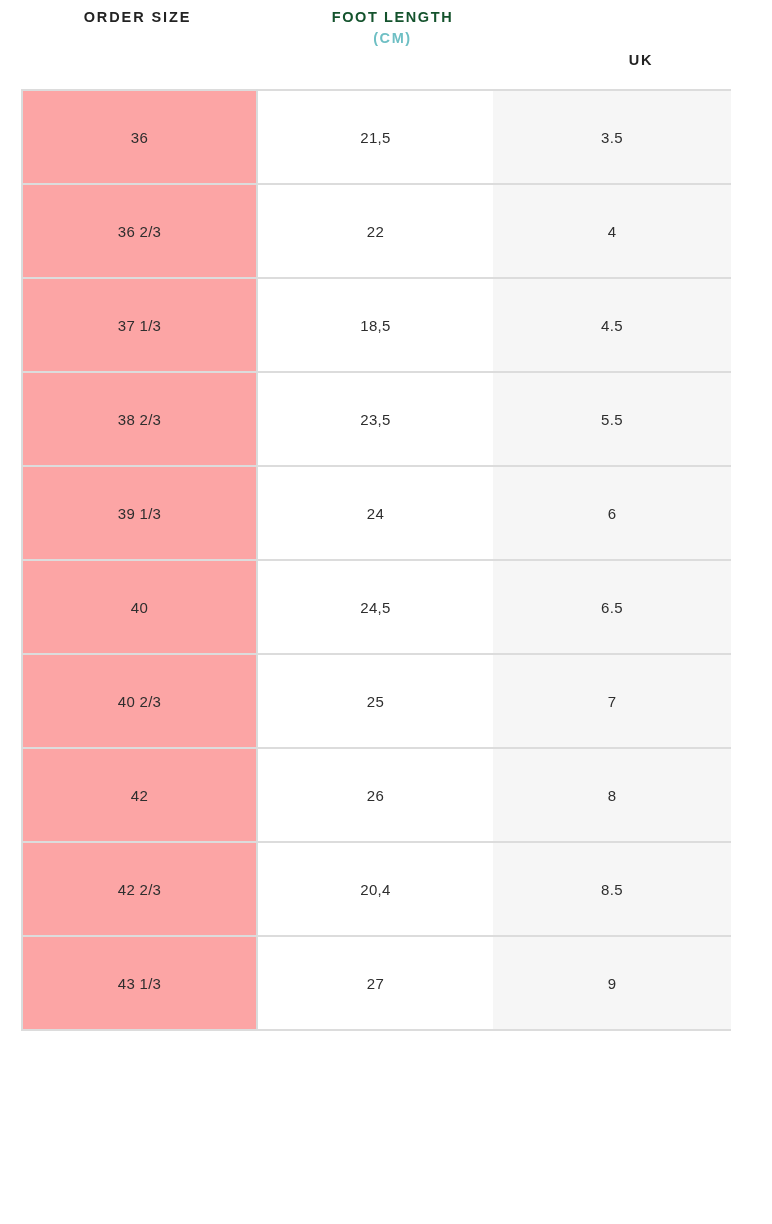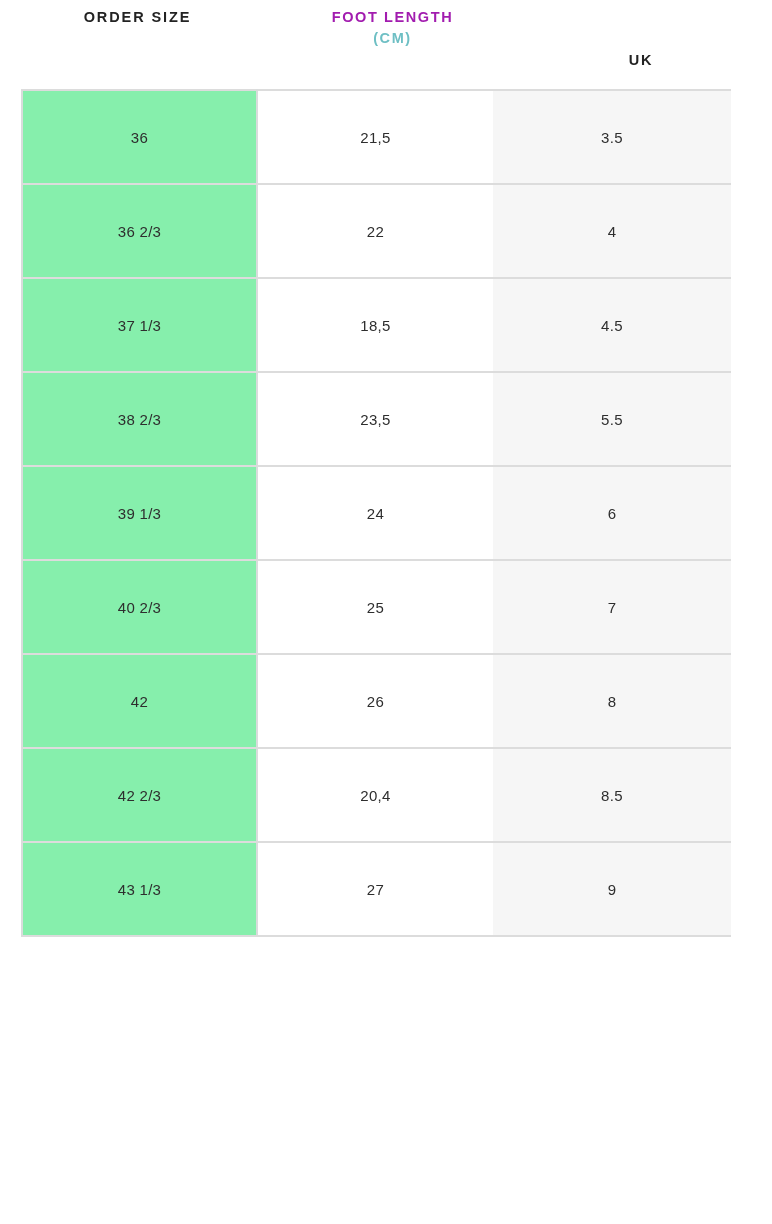--- a/index.html
+++ b/index.html
@@ -57,21 +57,21 @@
   .col-head-title {
     font-size: 14.5px;
     font-weight: 700;
     letter-spacing: 1.9px;
     line-height: 20px;
     text-align: center;
     color: #232323;
     white-space: nowrap;
   }
   .col-head-title.accent {
-    color: #a21caf;
+    color: #14532d;
     font-weight: 600;
     letter-spacing: 1.6px;
   }
   .col-head-sub {
     font-size: 14.5px;
     font-weight: 600;
     letter-spacing: 1.6px;
     line-height: 22px;
     text-align: center;
     color: #6EBFC4;
@@ -94,21 +94,21 @@
     text-align: center;
     vertical-align: middle;
     font-size: 15px;
     color: #2e2e2e;
     letter-spacing: 0.3px;
     border-bottom: 2px solid #dcdcdc;
     padding: 0;
   }
   .cell-order {
     width: 233px;
-    background: #86efac;
+    background: #fca5a5;
     border-left: 2px solid #d9dcdc;
     border-right: 2px solid #d9dcdc;
   }
   .cell-foot {
     width: 235px;
     background: #ffffff;
   }
   .cell-uk {
     width: 238px;
     background: #F6F6F6;
@@ -159,20 +159,25 @@
       <td class="cell-order">38 2/3</td>
       <td class="cell-foot">23,5</td>
       <td class="cell-uk">5.5</td>
     </tr>
     <tr>
       <td class="cell-order">39 1/3</td>
       <td class="cell-foot">24</td>
       <td class="cell-uk">6</td>
     </tr>
     <tr>
+      <td class="cell-order">40</td>
+      <td class="cell-foot">24,5</td>
+      <td class="cell-uk">6.5</td>
+    </tr>
+    <tr>
       <td class="cell-order">40 2/3</td>
       <td class="cell-foot">25</td>
       <td class="cell-uk">7</td>
     </tr>
     <tr>
       <td class="cell-order">42</td>
       <td class="cell-foot">26</td>
       <td class="cell-uk">8</td>
     </tr>
     <tr>

